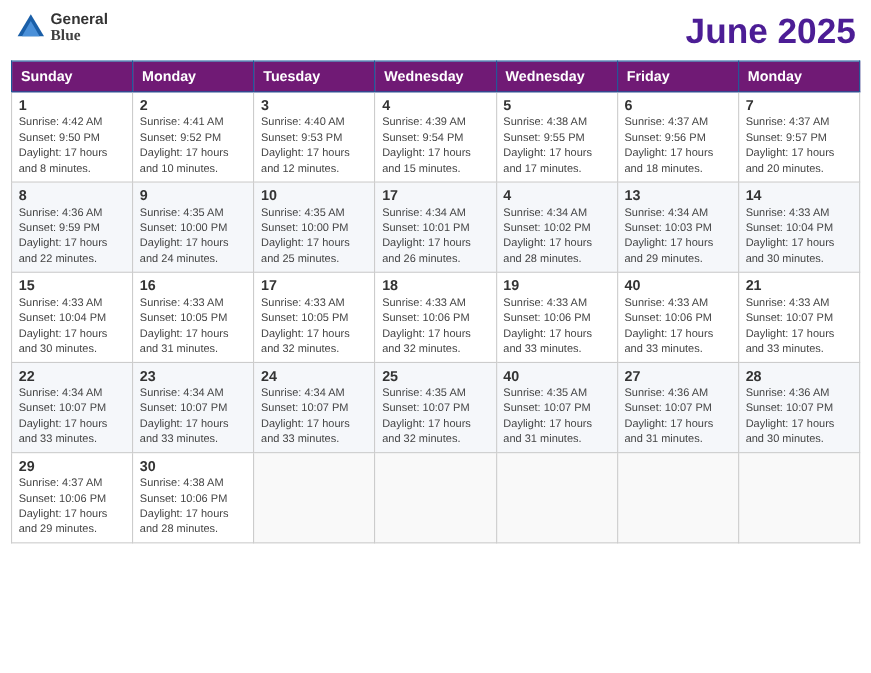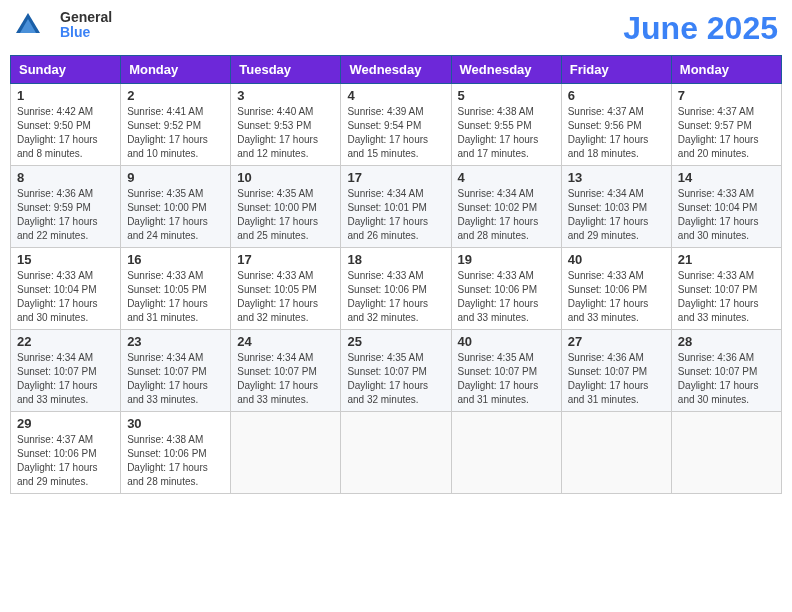--- a/index.html
+++ b/index.html
@@ -13,60 +13,61 @@
     .header-area {
       display: flex;
       justify-content: space-between;
       align-items: flex-start;
       margin-bottom: 8px;
       padding: 0 4px;
     }
     .logo {
       display: flex;
       align-items: center;
-      gap: 18px;
+      gap: 4px;
     }
     .logo-text {
       display: flex;
       flex-direction: column;
       line-height: 1.1;
     }
     .logo-general {
       font-size: 14px;
       font-weight: bold;
       color: #333;
     }
     .logo-blue {
       font-size: 14px;
       font-weight: bold;
-      color: #3b82f6;
+      color: #404040;
+      font-family: Liberation Serif, serif;
     }
     .logo-icon {
       width: 28px;
       height: 28px;
     }
     .title-area {
       text-align: right;
     }
     .calendar-title {
       font-size: 32px;
       font-weight: bold;
-      color: #3b82f6;
+      color: #4c1d95;
     }
     .calendar-subtitle {
       font-size: 14px;
       color: #555;
     }
     .calendar-table {
       width: 100%;
       border-collapse: collapse;
       border: 1px solid #ccc;
     }
     .calendar-table th {
-      background-color: #6d28d9;
+      background-color: #701a75;
       color: #fff;
       text-align: left;
       padding: 6px 8px;
       font-size: 13px;
       border: 1px solid #1d5a9a;
     }
     .calendar-table td {
       vertical-align: top;
       border: 1px solid #ccc;
       padding: 4px 6px;

